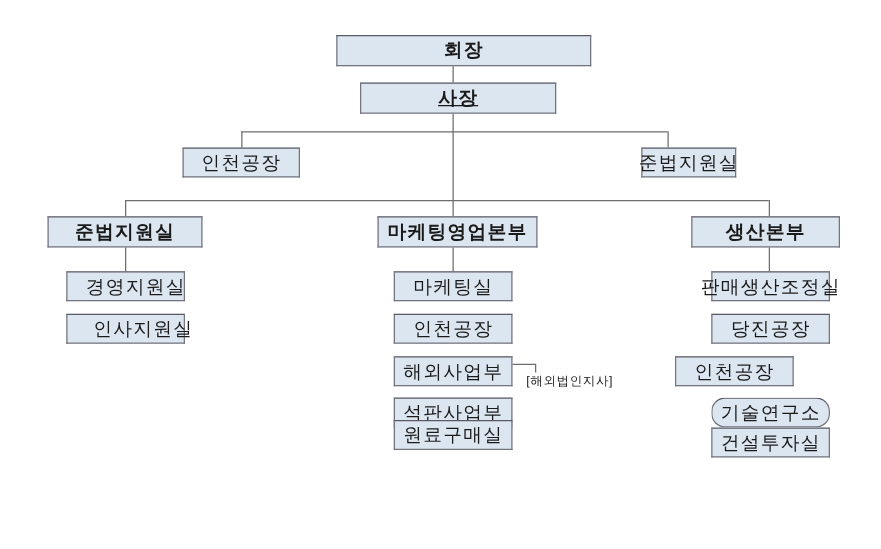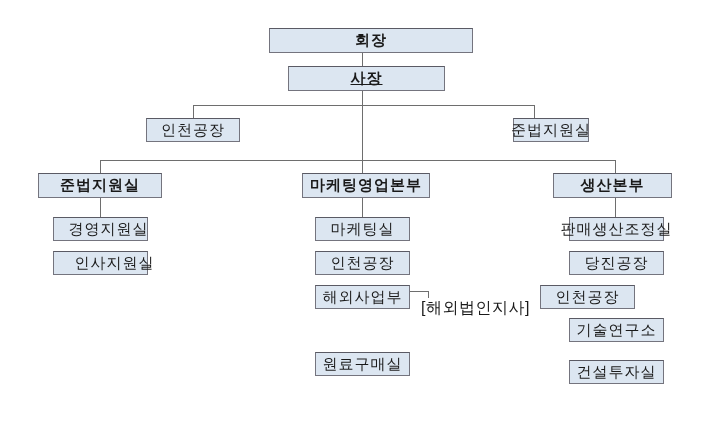--- a/index.html
+++ b/index.html
@@ -21,21 +21,21 @@
     color:#1a1a1a;
     letter-spacing:1px;
     white-space:nowrap;
   }
   .node.head{font-weight:bold;}
   .lv,.lh{position:absolute;background:#6e6e6e;}
   .lv{width:1px;}
   .lh{height:1px;}
   .annot{
     position:absolute;
-    font-size:16px;
+    font-size:10px;
     color:#1a1a1a;
     letter-spacing:0.5px;
     white-space:nowrap;
   }
 </style>
 </head>
 <body>
 
 <div id="stage">
 
@@ -56,32 +56,33 @@
   <div class="node" style="left:53px;top:217px;width:95px;height:24px;padding-left:16px;">경영지원실</div>
 
   <div class="node" style="left:53px;top:251px;width:95px;height:24px;padding-left:28px;">인사지원실</div>
 
   <div class="node" style="left:315px;top:217px;width:95px;height:24px;">마케팅실</div>
 
   <div class="node" style="left:315px;top:251px;width:95px;height:24px;">인천공장</div>
 
   <div class="node" style="left:315px;top:285px;width:95px;height:24px;">해외사업부</div>
 
+  <div class="node" style="left:315px;top:318px;width:95px;height:24px;">석판사업부</div>
 
-  <div class="node" style="left:315px;top:352px;width:95px;height:24px;">원료구매실</div>
+  <div class="node" style="left:315px;top:336px;width:95px;height:24px;">원료구매실</div>
 
   <div class="node" style="left:569px;top:217px;width:95px;height:24px;">판매생산조정실</div>
 
   <div class="node" style="left:569px;top:251px;width:95px;height:24px;">당진공장</div>
 
   <div class="node" style="left:540px;top:285px;width:95px;height:24px;">인천공장</div>
 
-  <div class="node" style="left:569px;top:318px;width:95px;height:24px;">기술연구소</div>
+  <div class="node" style="left:569px;top:318px;width:95px;height:24px;border-radius:11px;">기술연구소</div>
 
-  <div class="node" style="left:569px;top:360px;width:95px;height:24px;">건설투자실</div>
+  <div class="node" style="left:569px;top:342px;width:95px;height:24px;">건설투자실</div>
 
   <div class="annot" style="left:421px;top:298px;">[해외법인지사]</div>
 
   <div class="lv" style="left:362px;top:53px;height:13px;"></div>
   <div class="lv" style="left:362px;top:91px;height:82px;"></div>
 
   <div class="lh" style="left:193px;top:105px;width:341px;"></div>
   <div class="lv" style="left:193px;top:105px;height:13px;"></div>
   <div class="lv" style="left:534px;top:105px;height:13px;"></div>
 

